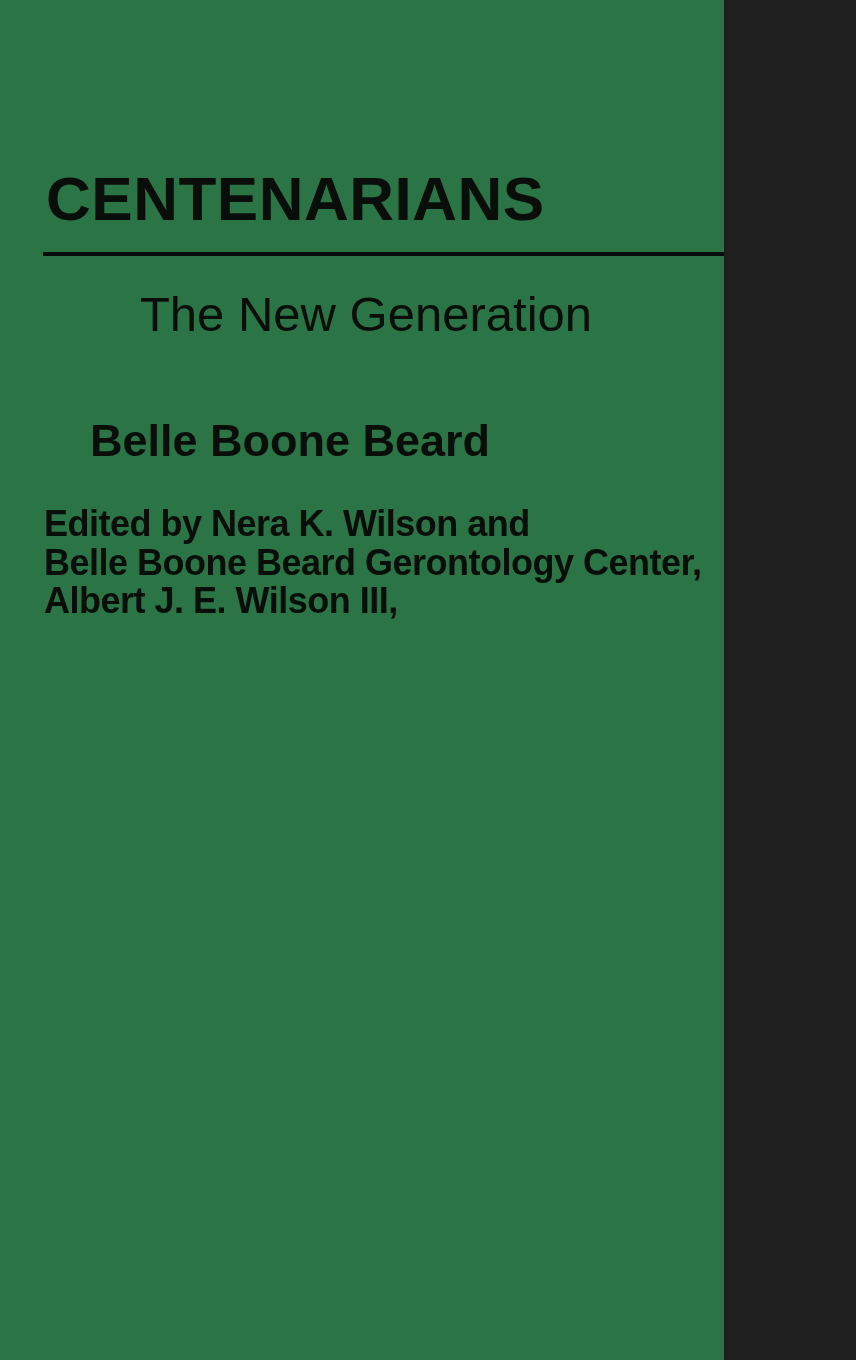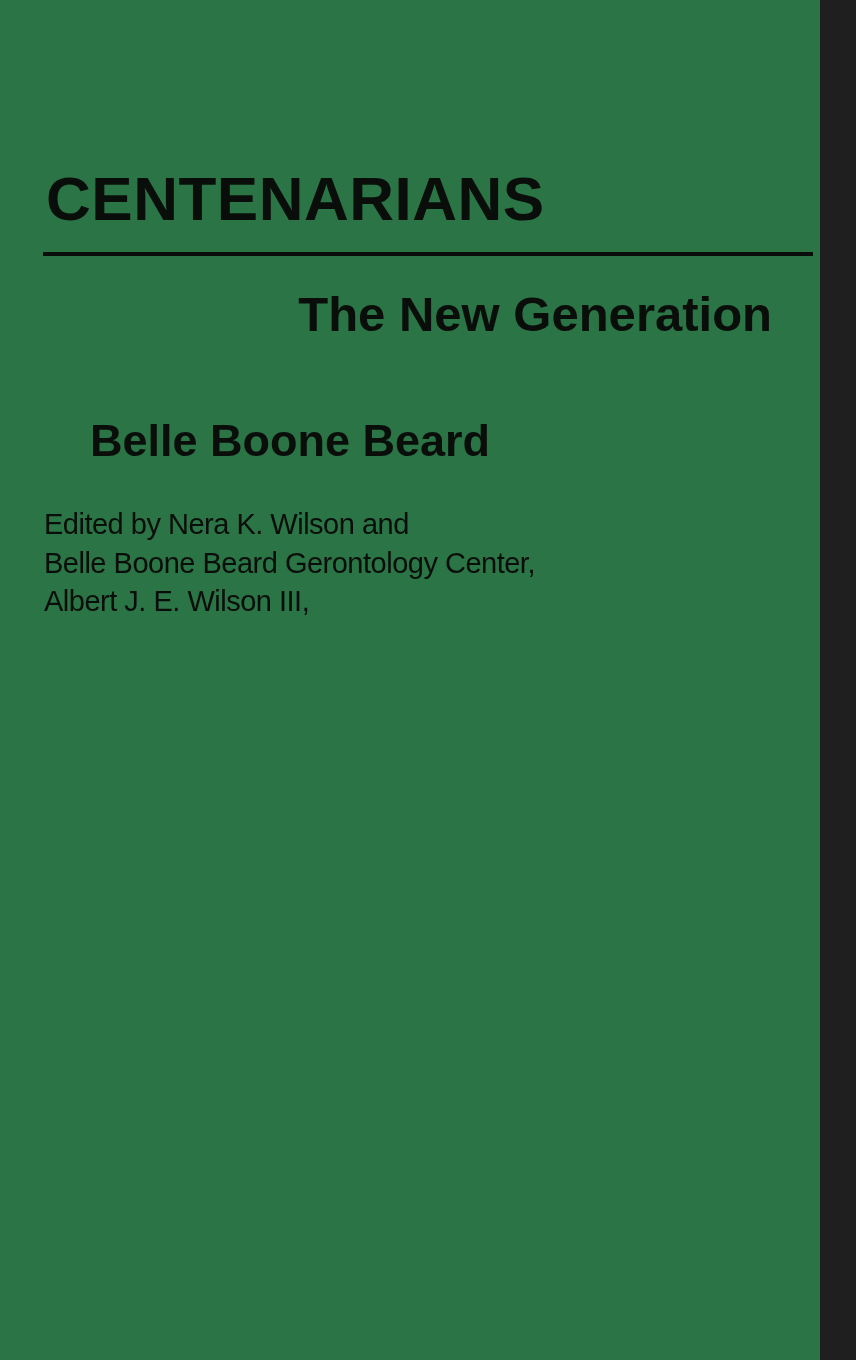--- a/index.html
+++ b/index.html
@@ -2,26 +2,27 @@
 <html><head>
 <meta charset="utf-8">
 <style>
   html, body {
     margin: 0;
     padding: 0;
     background: #1f1f1f;
   }
   .cover {
     position: relative;
-    width: 820px;
+    width: 680px;
     height: 1360px;
     background: #2a7446;
     font-family: "Liberation Sans", sans-serif;
     color: #0a0e0a;
     overflow: hidden;
+    padding-left: 44px;
   }
   .title {
     position: absolute;
     left: 46px;
     top: 168px;
     font-size: 62px;
     font-weight: bold;
     letter-spacing: 0.5px;
     line-height: 1;
     white-space: nowrap;
@@ -33,41 +34,41 @@
     width: 770px;
     height: 4px;
     background: #0a0e0a;
   }
   .subtitle {
     position: absolute;
     left: 56px;
     right: 48px;
     top: 290px;
     font-size: 49px;
-    font-weight: bold;
+    font-weight: normal;
     line-height: 1;
-    text-align: right;
+    text-align: center;
     white-space: nowrap;
   }
   .author {
     position: absolute;
     left: 46px;
     top: 418px;
     font-size: 45px;
     font-weight: bold;
     line-height: 1;
     white-space: nowrap;
     margin-left: 44px;
   }
   .editor-block {
     position: absolute;
     left: 44px;
     top: 505px;
-    font-size: 29px;
-    font-weight: normal;
+    font-size: 36px;
+    font-weight: bold;
     line-height: 38.5px;
     letter-spacing: -0.5px;
   }
   .editor-line {
     white-space: nowrap;
   }
 </style>
 </head>
 <body>
 

